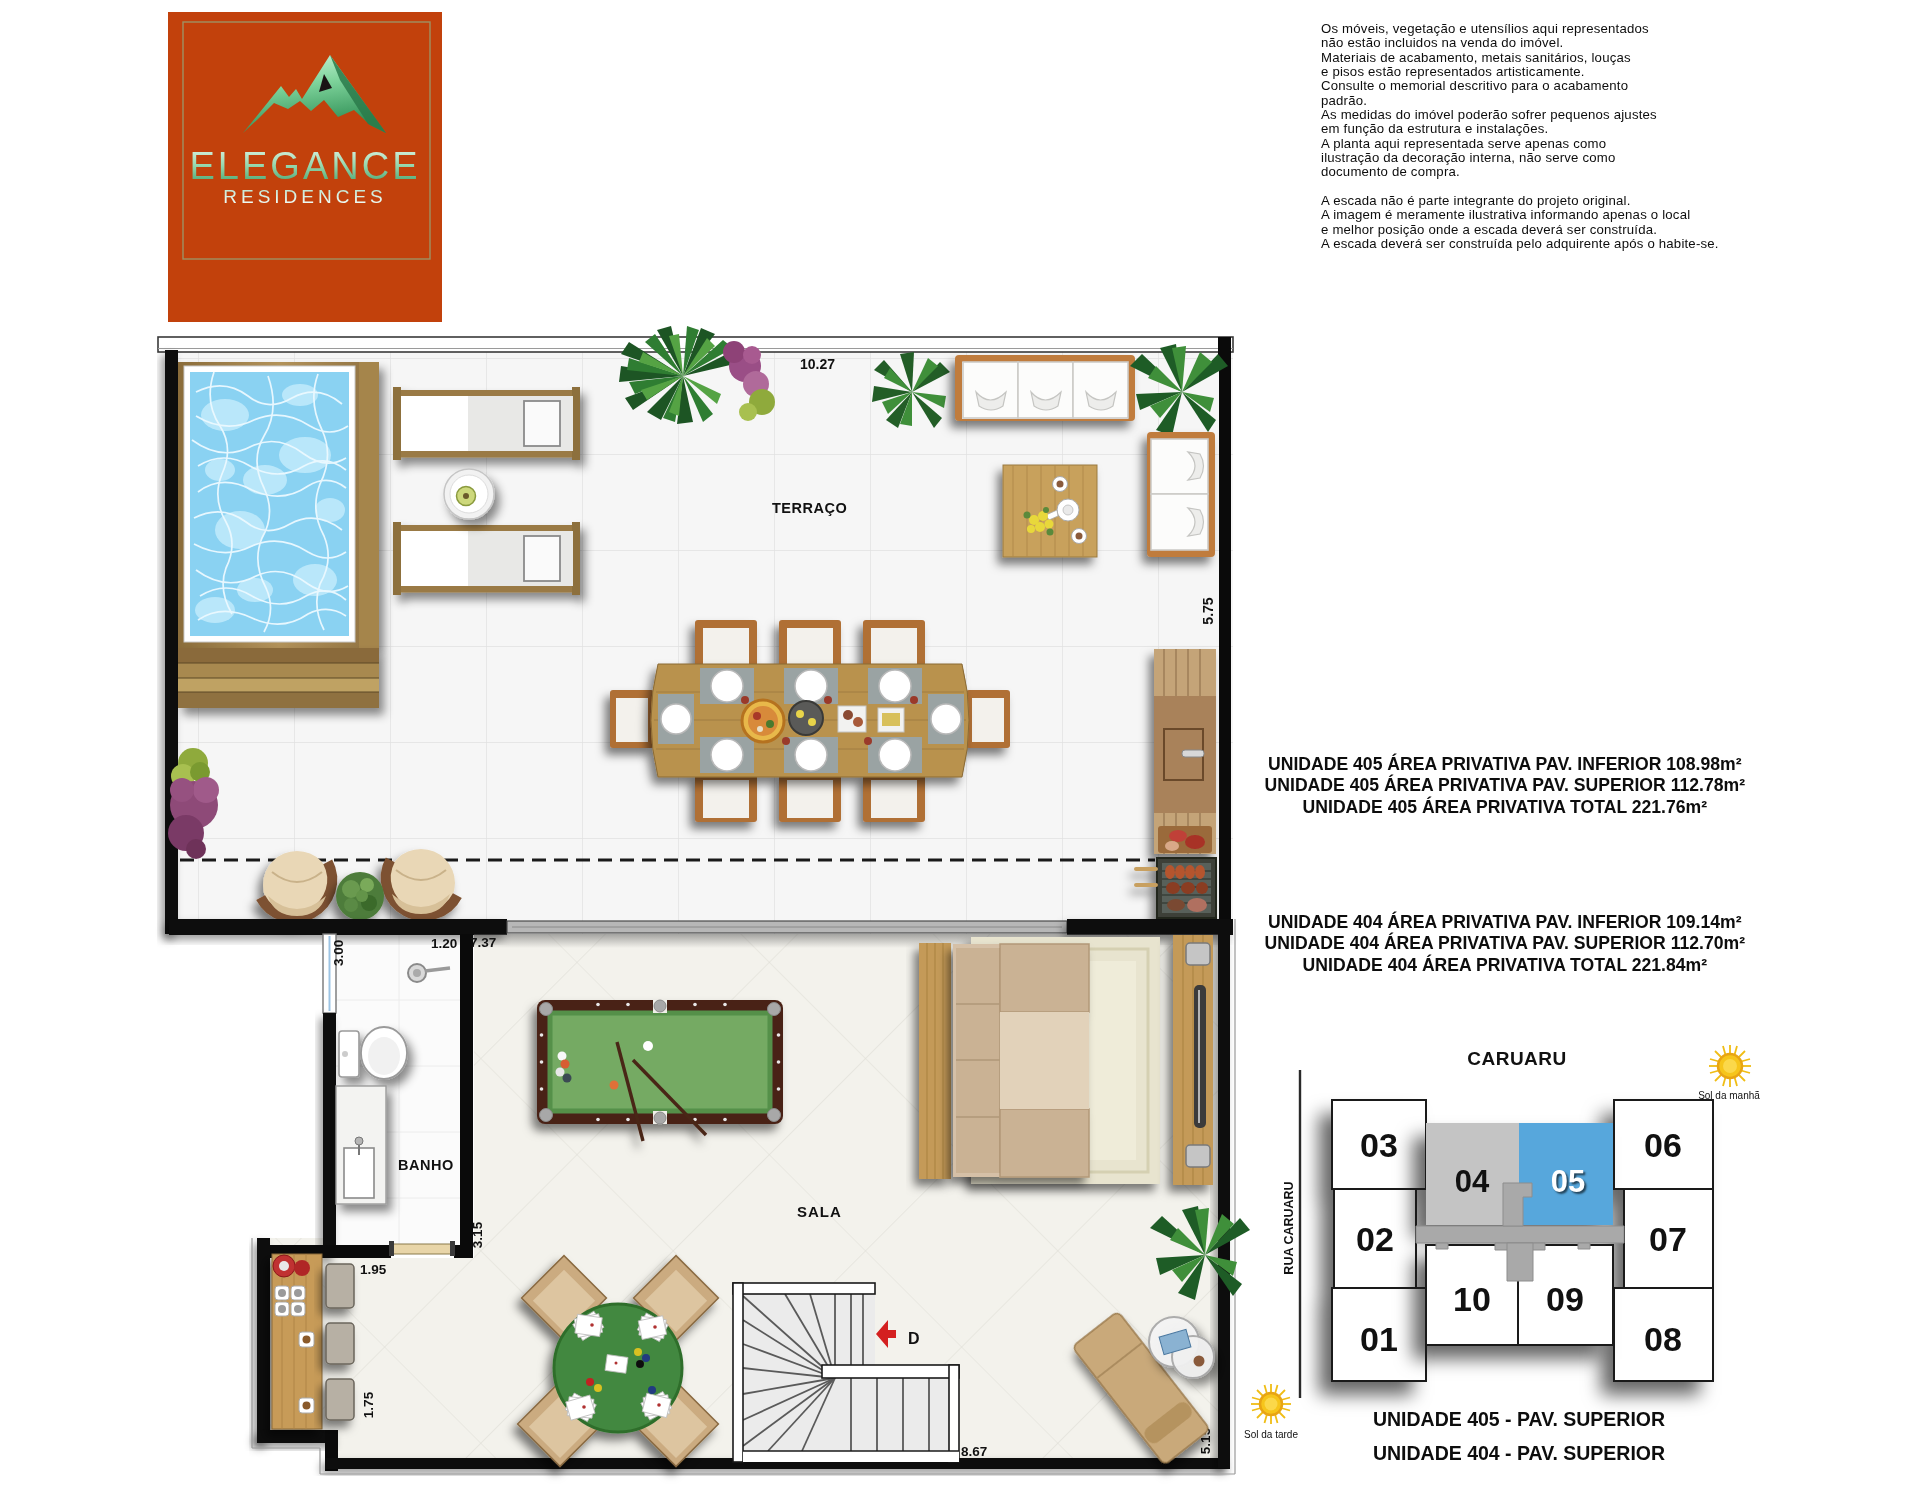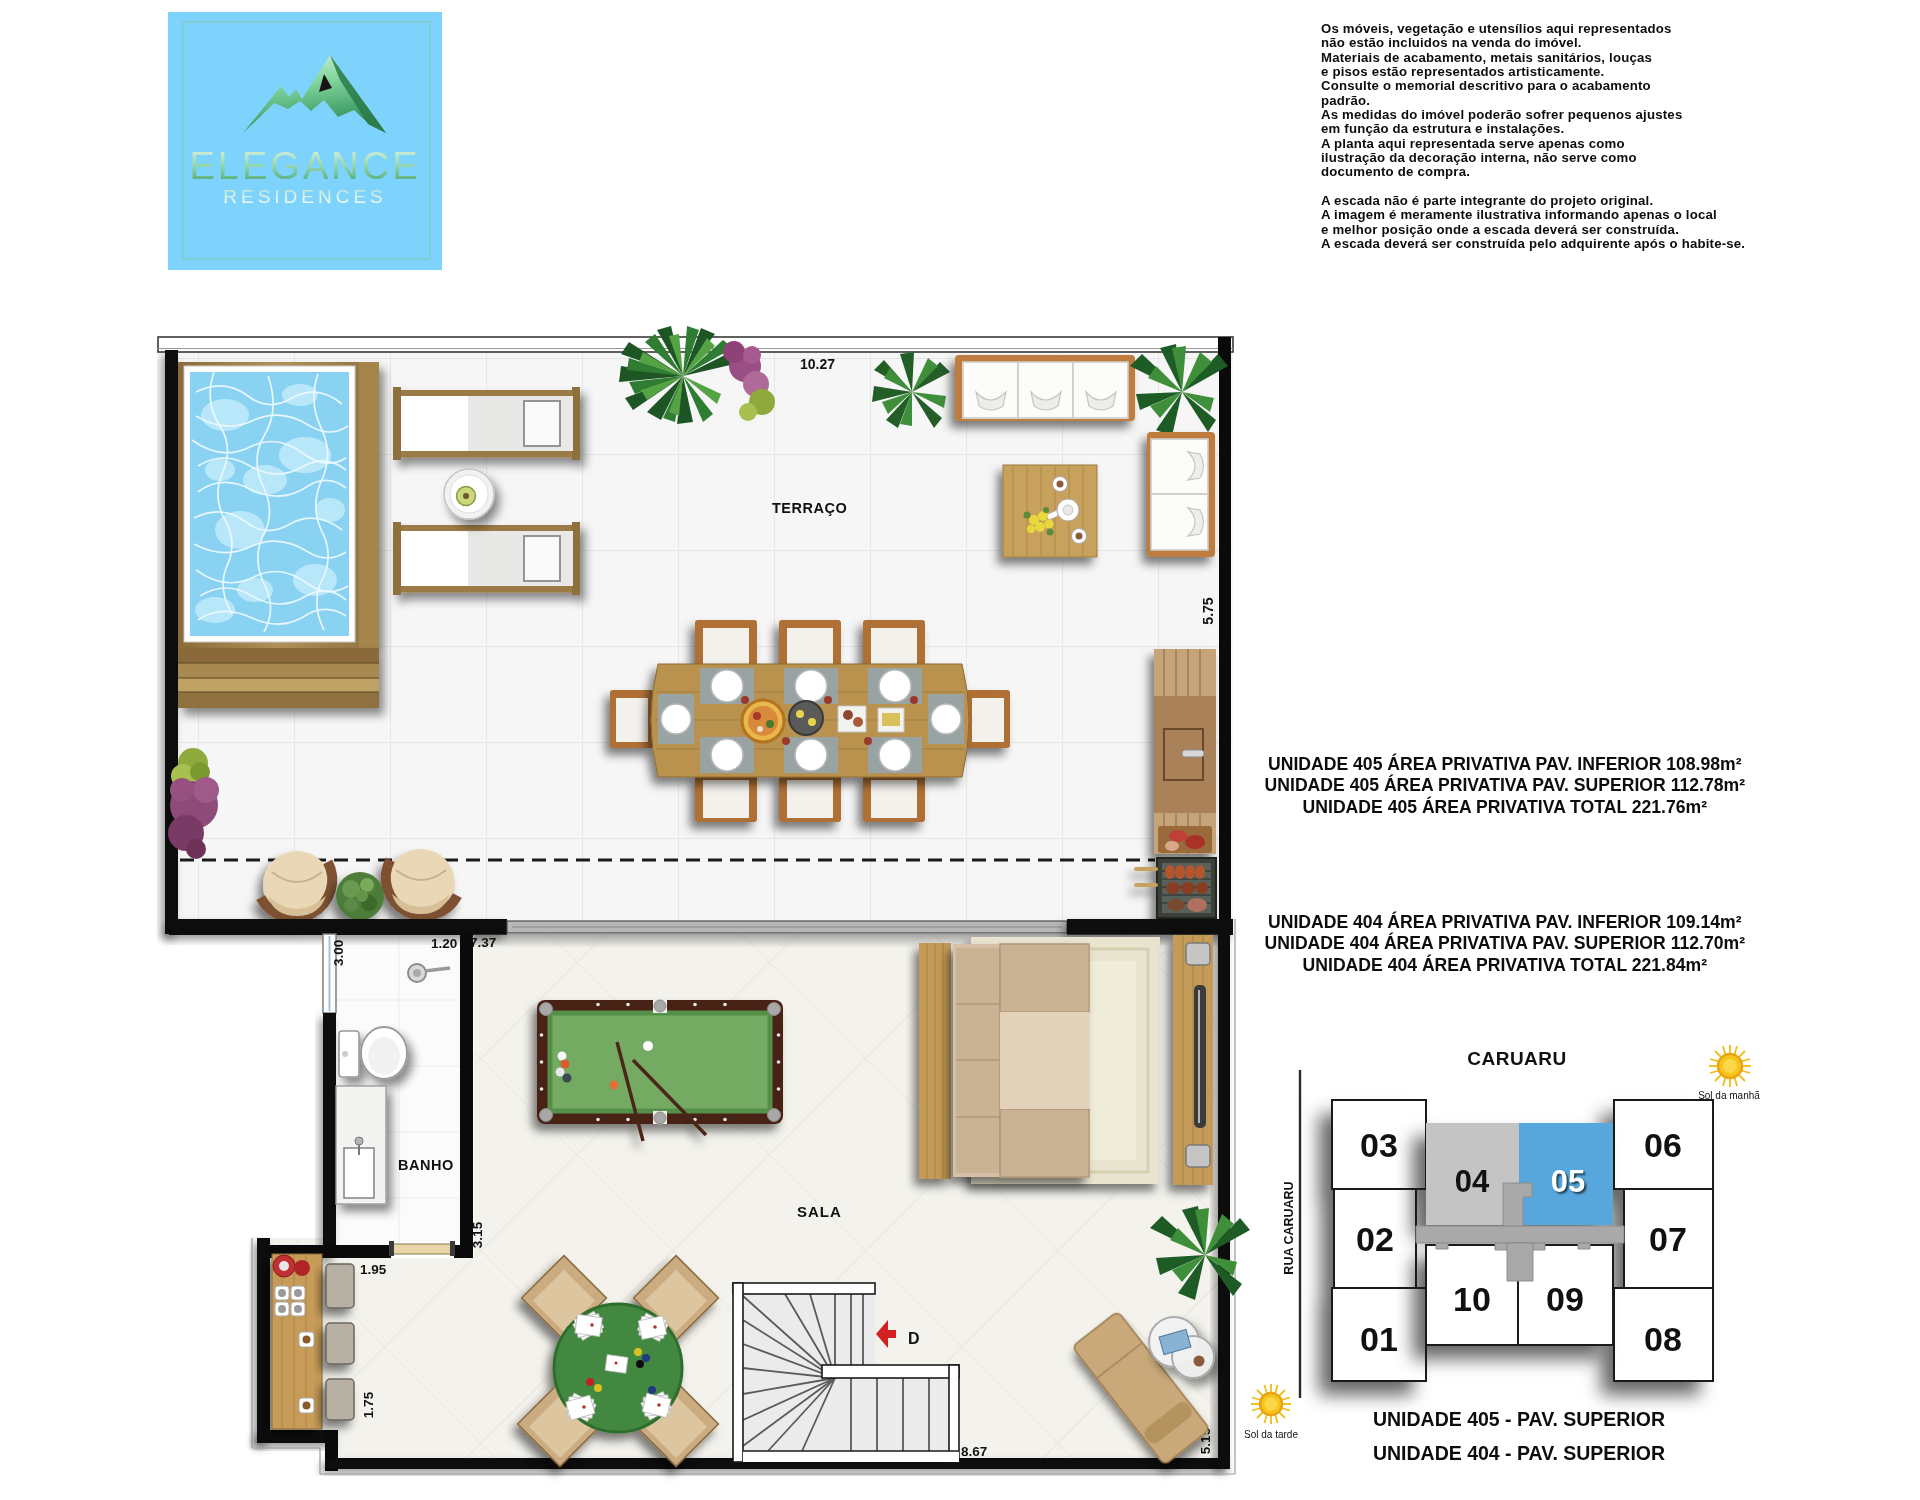--- a/index.html
+++ b/index.html
@@ -1,23 +1,23 @@
 <!DOCTYPE html>
 <html><head><meta charset="utf-8">
 <style>
 html,body{margin:0;padding:0;}
 body{width:1920px;height:1500px;position:relative;font-family:"Liberation Sans",sans-serif;background:#fff;overflow:hidden;}
 .abs{position:absolute;}
-.disc{font-weight:bold;font-size:13.2px;line-height:14.35px;color:#0d0d0d;letter-spacing:0.2px;}
+.disc{font-weight:normal;font-size:13.2px;line-height:14.35px;color:#0d0d0d;letter-spacing:0.2px;}
 .disc p{margin:0 0 14.3px 0;}
 .areas{font-weight:bold;font-size:17.6px;line-height:21.4px;color:#0d0d0d;text-align:center;white-space:nowrap;}
 </style></head>
 <body>
 
-<div class="abs" style="left:168px;top:12px;width:274px;height:258px;background:#7dd3fc;">
+<div class="abs" style="left:168px;top:12px;width:274px;height:310px;background:#c2410c;">
   <svg class="abs" style="left:0;top:0" width="274" height="258" viewBox="0 0 274 258">
     <defs>
       <linearGradient id="mg" x1="0" y1="0" x2="0.25" y2="1">
         <stop offset="0" stop-color="#d2f7de"></stop>
           <stop offset="0.45" stop-color="#7fd49c"></stop>
           <stop offset="1" stop-color="#2f8f55"></stop>
       </linearGradient>
       <linearGradient id="tg" x1="0" y1="0" x2="0" y2="1">
         <stop offset="0.05" stop-color="#ddf3e2"></stop>
           <stop offset="0.5" stop-color="#93d6ac"></stop>

